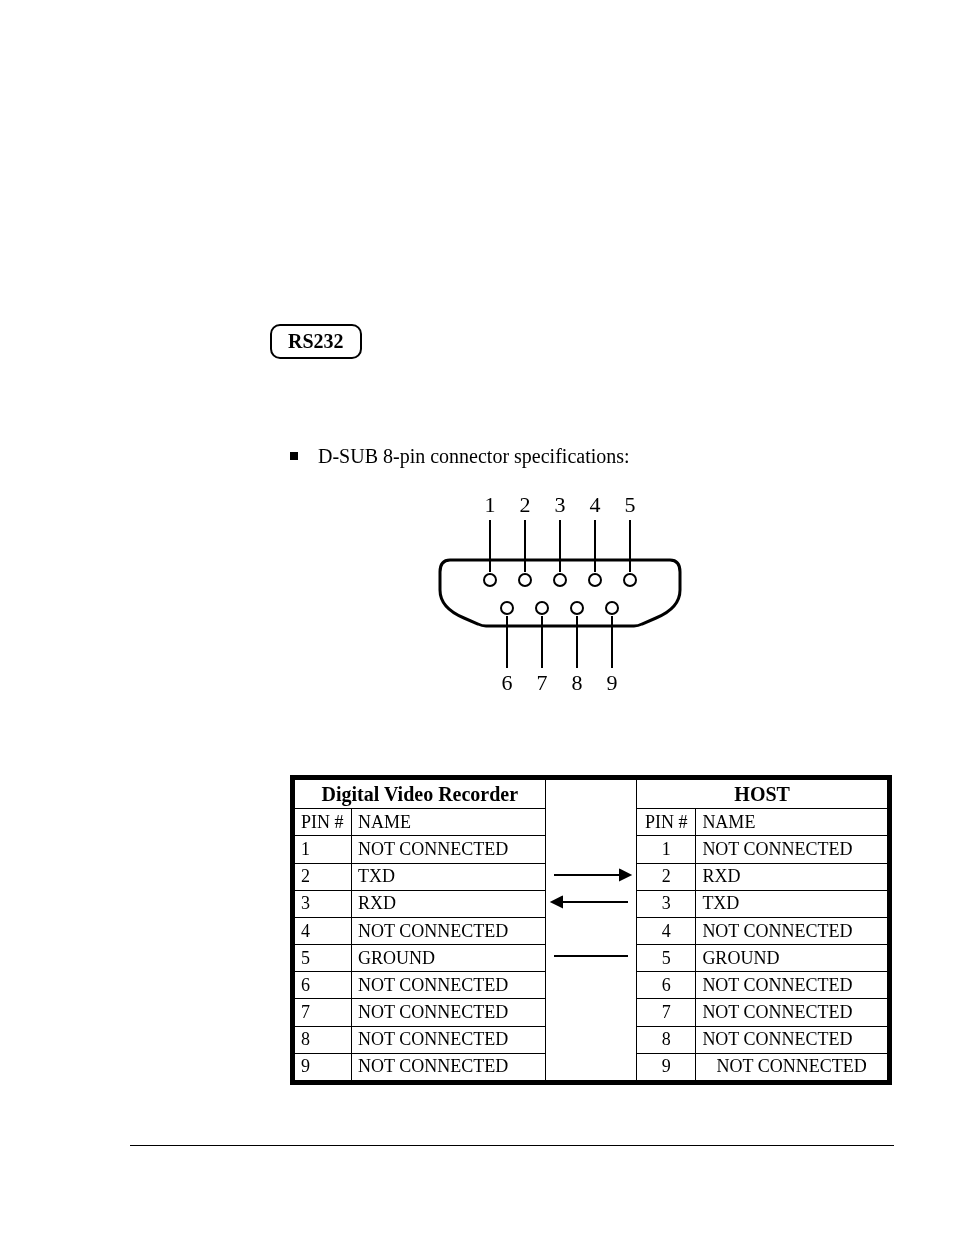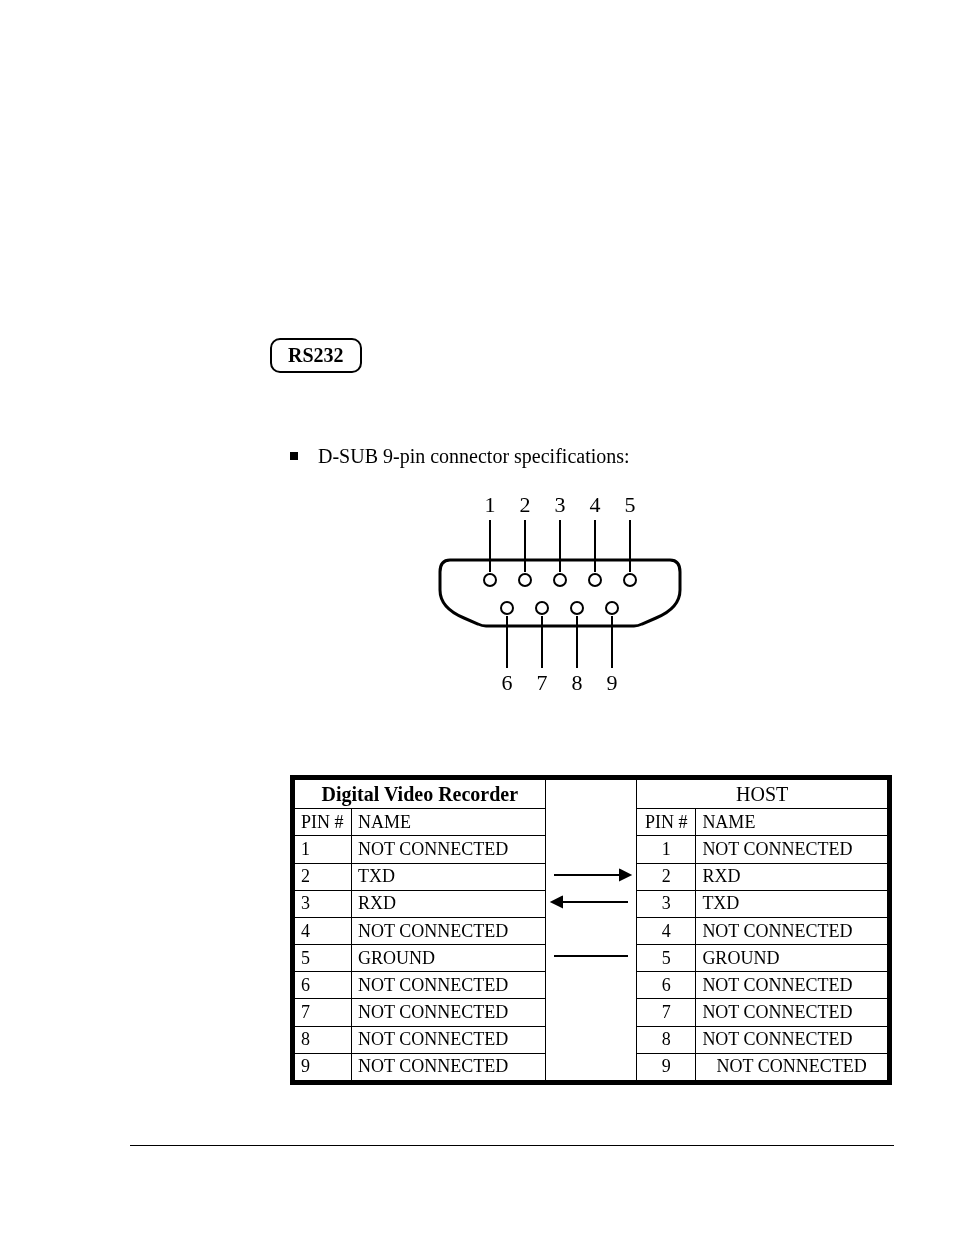--- a/index.html
+++ b/index.html
@@ -12,21 +12,21 @@
   .page {
     width: 954px;
     height: 1235px;
     position: relative;
     box-sizing: border-box;
     padding: 330px 60px 0 60px;
   }
   .rs232-box {
     position: absolute;
     left: 270px;
-    top: 338px;
+    top: 324px;
     border: 2px solid #000;
     border-radius: 10px;
     padding: 4px 16px;
     font-family: "Times New Roman", Times, serif;
     font-weight: bold;
     font-size: 20px;
     background: #fff;
   }
   .bullet-row {
     position: absolute;
@@ -86,42 +86,42 @@
     border-top: none;
     border-bottom: none;
     text-align: center;
     padding: 0;
   }
   .pin-table .hdr-title {
     font-size: 20px;
     text-align: center;
   }
   .pin-table .hdr-dvr { font-weight: bold; }
-  .pin-table .hdr-host { font-family: "Times New Roman", Times, serif; }
+  .pin-table .hdr-host { font-family: "Times New Roman", Times, serif; font-weight: bold; }
   .arrow-svg { display:block; margin:0 auto; }
   .footer-rule {
     position: absolute;
     left: 130px;
     right: 60px;
     top: 1145px;
     border-top: 1px solid #000;
   }
 </style>
 </head>
 <body>
 
 <div class="page">
 
   <div class="rs232-box">
     <span>RS232</span>
   </div>
 
   <div class="bullet-row" style="top:445px;">
     <div class="bullet-square"></div>
-    <div class="bullet-text">D-SUB 9-pin connector specifications:</div>
+    <div class="bullet-text">D-SUB 8-pin connector specifications:</div>
   </div>
 
   <div class="diagram-wrap">
     <svg viewBox="0 0 280 220">
 
       <g font-family="Times New Roman, serif" font-size="22" text-anchor="middle" fill="#000">
         <text x="70" y="22">1</text>
         <text x="105" y="22">2</text>
         <text x="140" y="22">3</text>
         <text x="175" y="22">4</text>

